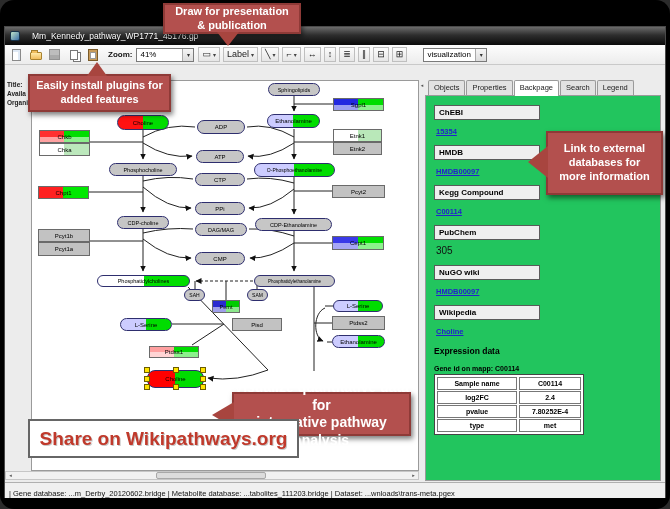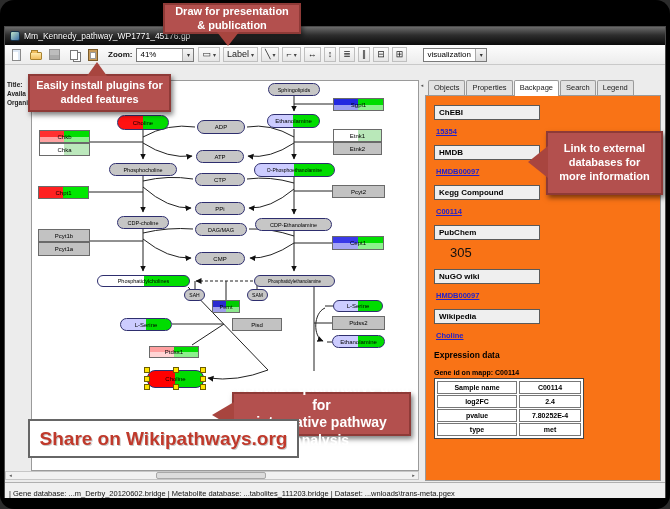--- a/index.html
+++ b/index.html
@@ -1,20 +1,20 @@
 <!DOCTYPE html>
 <html><head>
 <meta charset="utf-8">
 <style>
   *{box-sizing:border-box;margin:0;padding:0}
   body{background:#2b2b2b;font-family:"Liberation Sans",sans-serif}
   .stage{position:relative;width:670px;height:509px;background:#000;border-radius:14px;overflow:hidden}
   
   .window{position:absolute;left:4px;top:26px;width:662px;height:472px;background:#ececec;border:1px solid #4a4a4a}
-  .titlebar{height:18px;background:linear-gradient(#6b6b6b,#2e2e2e 45%,#0a0a0a);display:flex;align-items:center;padding:0 5px;gap:4px}
+  .titlebar{height:18px;background:linear-gradient(#6b6b6b,#2e2e2e 45%,#0a0a0a);display:flex;align-items:center;padding:0 5px;gap:12px}
   .app-icon{width:10px;height:10px;background:linear-gradient(135deg,#bfe3c9,#3a6ea5);border:1px solid #16324a;border-radius:2px}
   .title-text{color:#fff;font-size:8.5px;text-shadow:0 1px 1px #000;white-space:nowrap;overflow:hidden}
   .menubar{height:15px;background:#f4f4f4;border-bottom:1px solid #dcdcdc;display:flex;align-items:center;padding-left:3px}
   .menu-item{font-size:8px;padding:1px 5px;color:#111}
   .toolbar{height:20px;background:linear-gradient(#fdfdfd,#ececec);border-bottom:1px solid #c9c9c9;display:flex;align-items:center;padding:0 4px;gap:4px}
   .tbtn{width:15px;height:15px;display:flex;align-items:center;justify-content:center}
   .icon-new{width:9px;height:12px;background:#fff;border:1px solid #8a8a8a;box-shadow:inset -2px 2px 0 #dfe9f5}
   .icon-open{width:12px;height:8px;background:linear-gradient(#ffe9a8,#f0bd5e);border:1px solid #a8822f;border-radius:1px;position:relative;margin-top:3px}
   .icon-open::before{content:"";position:absolute;left:0;top:-3px;width:5px;height:2px;background:#f0bd5e;border:1px solid #a8822f;border-bottom:none}
   .icon-save{width:11px;height:11px;background:#bdbdbd;border:1px solid #929292;box-shadow:inset 0 -4px 0 #a9a9a9}
@@ -38,24 +38,24 @@
   .nodes{position:absolute;left:0;top:0;right:0;bottom:0}
   .node{position:absolute;display:flex;align-items:center;justify-content:center;border:1px solid #6a6a6a;color:#000}
   .node.pill{border-radius:8px;border-color:#2e2e6e}
   .node .lbl{white-space:nowrap}
   .hdl{position:absolute;width:6px;height:6px;background:#ffe400;border:1px solid #6b5c00}
   .splitter{position:absolute;left:414px;top:53px;width:6px;height:399px;color:#555;font-size:5px;text-align:center;padding-top:2px}
   .right-panel{position:absolute;left:420px;top:53px;width:236px;height:401px}
   .tabstrip{display:flex;height:15px;gap:1px;padding-left:3px;position:relative;z-index:2}
   .tab{font-size:7.5px;padding:2px 5px 0;background:#e2e2e2;border:1px solid #9a9a9a;border-bottom:none;border-radius:2px 2px 0 0;color:#222;height:15px}
   .tab.active{background:#fff;height:16px}
-  .panel-body{position:absolute;left:0;top:15px;right:0;bottom:0;background:#f97316;border:1px solid #9a9a9a;padding:9px 8px 4px;overflow:hidden}
+  .panel-body{position:absolute;left:0;top:15px;right:0;bottom:0;background:#22c55e;border:1px solid #9a9a9a;padding:9px 8px 4px;overflow:hidden}
   .bp-header{width:106px;border:1px solid #5a5a5a;background:#efefef;font-size:8px;font-weight:bold;padding:2px 4px;color:#000}
   .bp-link{display:inline-block;color:#2222cc;text-decoration:underline;font-size:7.5px;font-weight:bold;margin:5px 0 9px 2px}
-  .bp-plain{display:block;font-size:13px;margin:5px 0 9px 16px;color:#111}
+  .bp-plain{display:block;font-size:10px;margin:5px 0 9px 2px;color:#111}
   .bp-exp{font-size:8.5px;font-weight:bold;margin-top:1px;color:#000}
   .bp-geneid{font-size:7px;font-weight:bold;margin:9px 0 2px;color:#000}
   .bp-table{border:1px solid #444;display:inline-block;padding:1px;background:#fff}
   .bp-row{display:flex;gap:2px;margin:1px}
   .bp-cell{border:1px solid #777;font-size:7px;font-weight:bold;text-align:center;padding:2px 0;color:#000}
   .c0{width:80px}.c1{width:62px}
   
   .hscroll{position:absolute;left:0;top:444px;width:414px;height:9px;background:#f1f1f1;border:1px solid #c6c6c6}
   .hs-arrow{position:absolute;top:0;width:9px;height:7px;font-size:5px;color:#555;text-align:center;line-height:7px}
   .hs-left{left:0}.hs-right{right:0}

